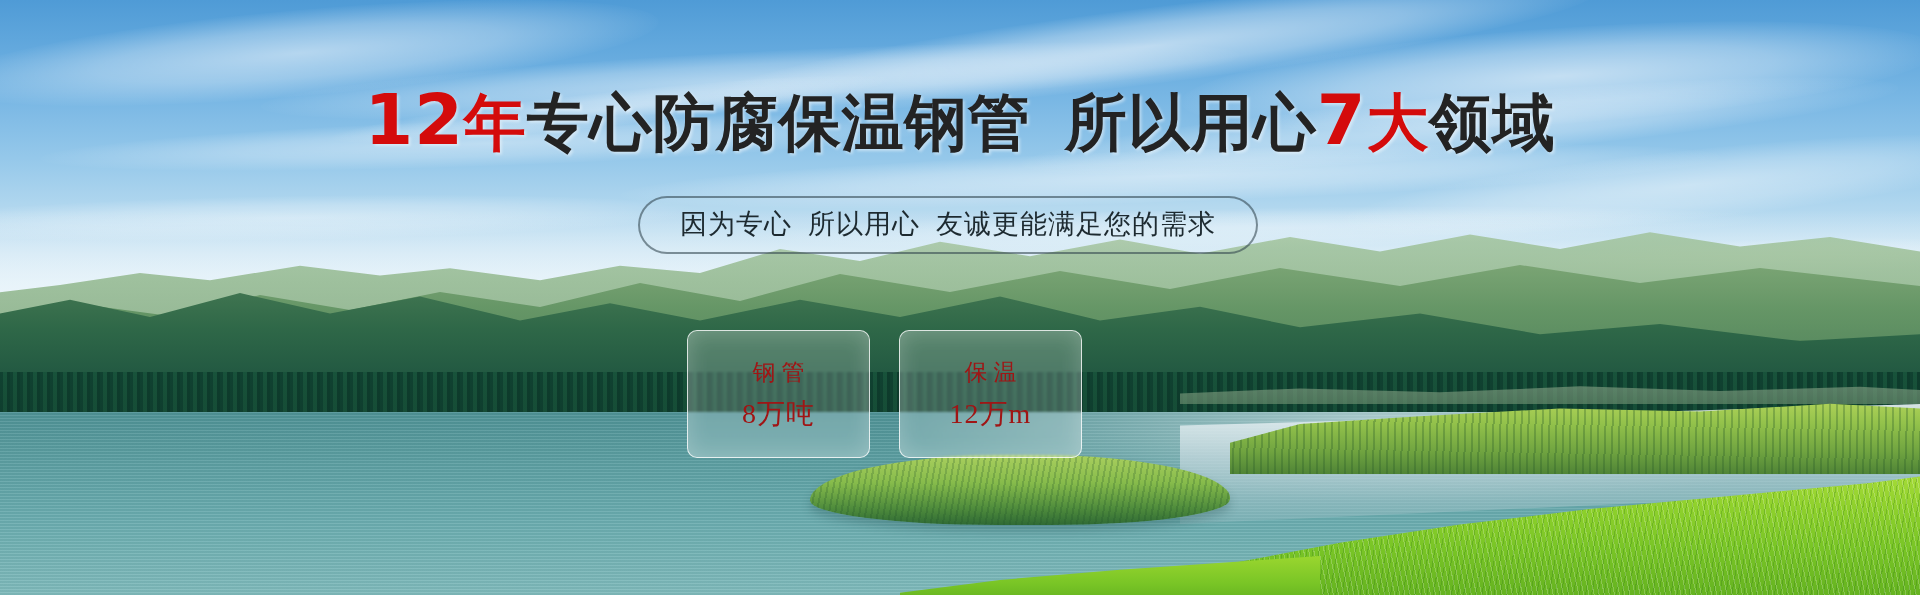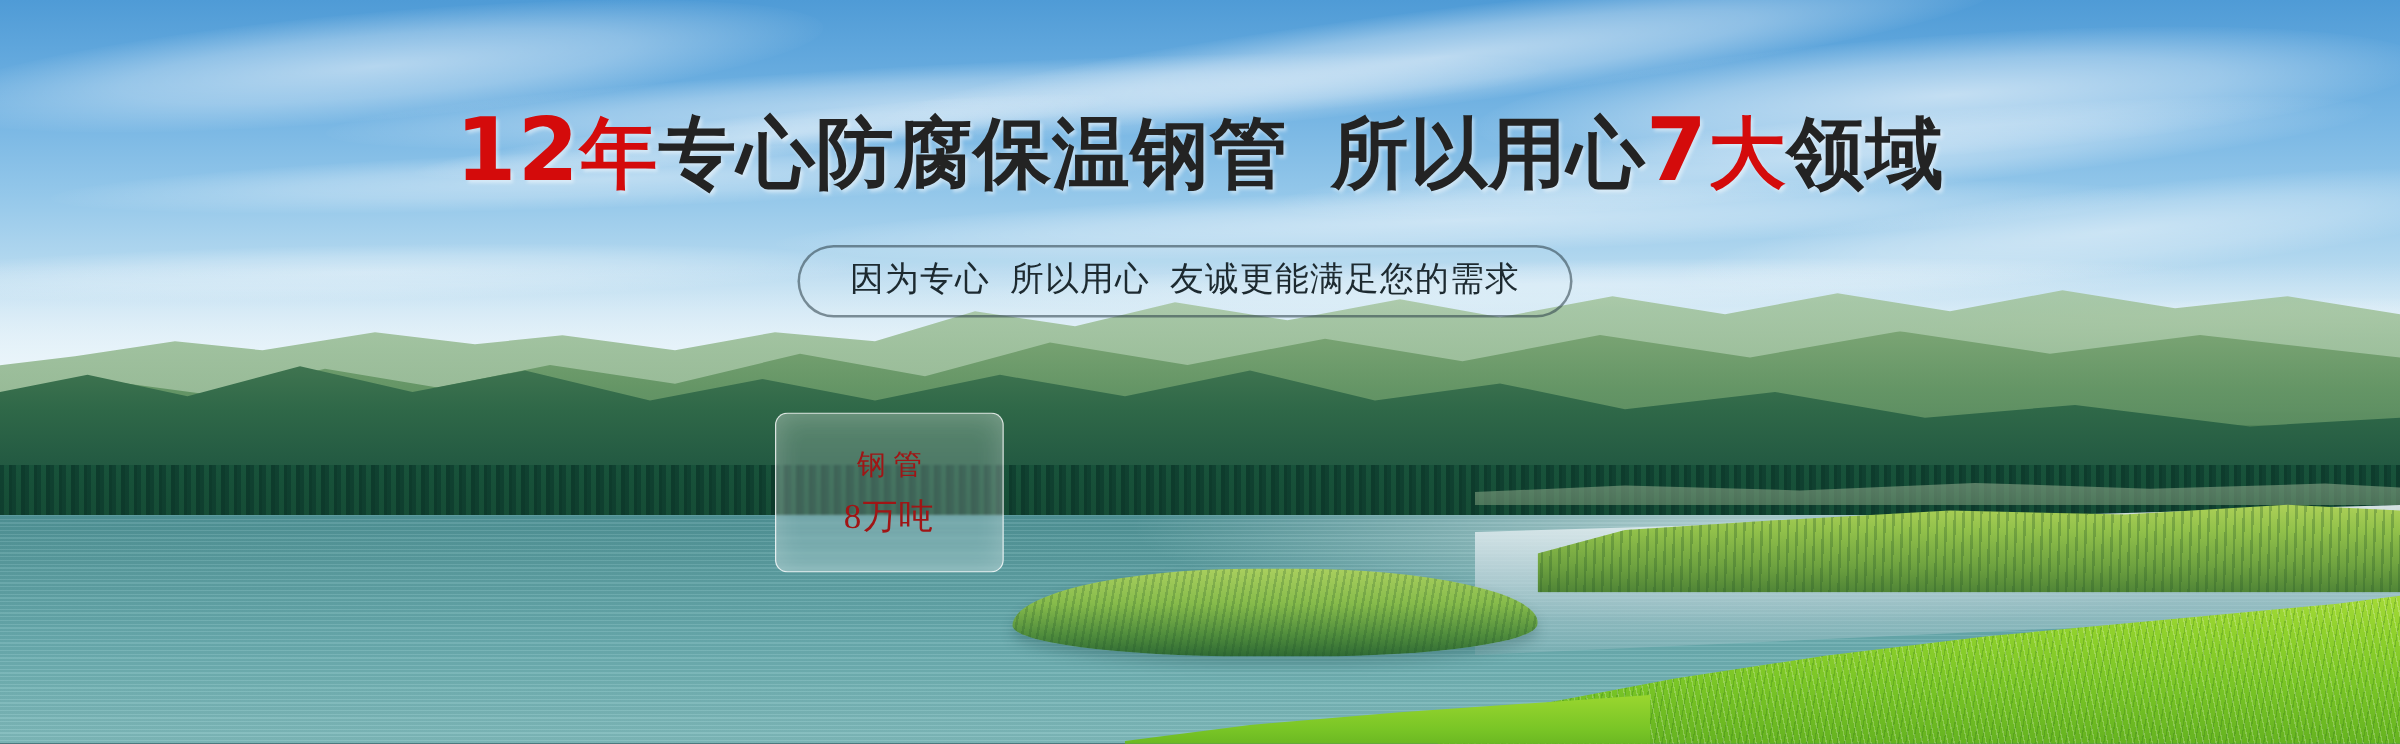--- a/index.html
+++ b/index.html
@@ -220,21 +220,21 @@
     line-height:34px;
     color:#1d2a30;
     letter-spacing:1px;
     white-space:nowrap;
     background:rgba(255,255,255,.05);
   }
   .subtitle .sp{ display:inline-block; width:16px; }
 
   
   .cards{
-    position:absolute; top:330px; left:620px;
+    position:absolute; top:330px; left:687px;
     display:flex;
     gap:29px;
     align-items:center;
   }
   .card{
     width:183px; height:128px;
     border:1px solid rgba(255,255,255,.80);
     border-radius:10px;
     background:rgba(255,255,255,.20);
     backdrop-filter:blur(1px);
@@ -315,17 +315,21 @@
     </div>
 
     <div class="cards">
 
       <div class="card">
         <div class="card-label">钢管</div>
         <div class="card-value"><span>8万吨</span></div>
       </div>
 
 
+      <div class="card">
+        <div class="card-label">保温</div>
+        <div class="card-value"><span>12万m</span></div>
+      </div>
 
     </div>
 
   </div>
 </div>
 
 </body></html>

